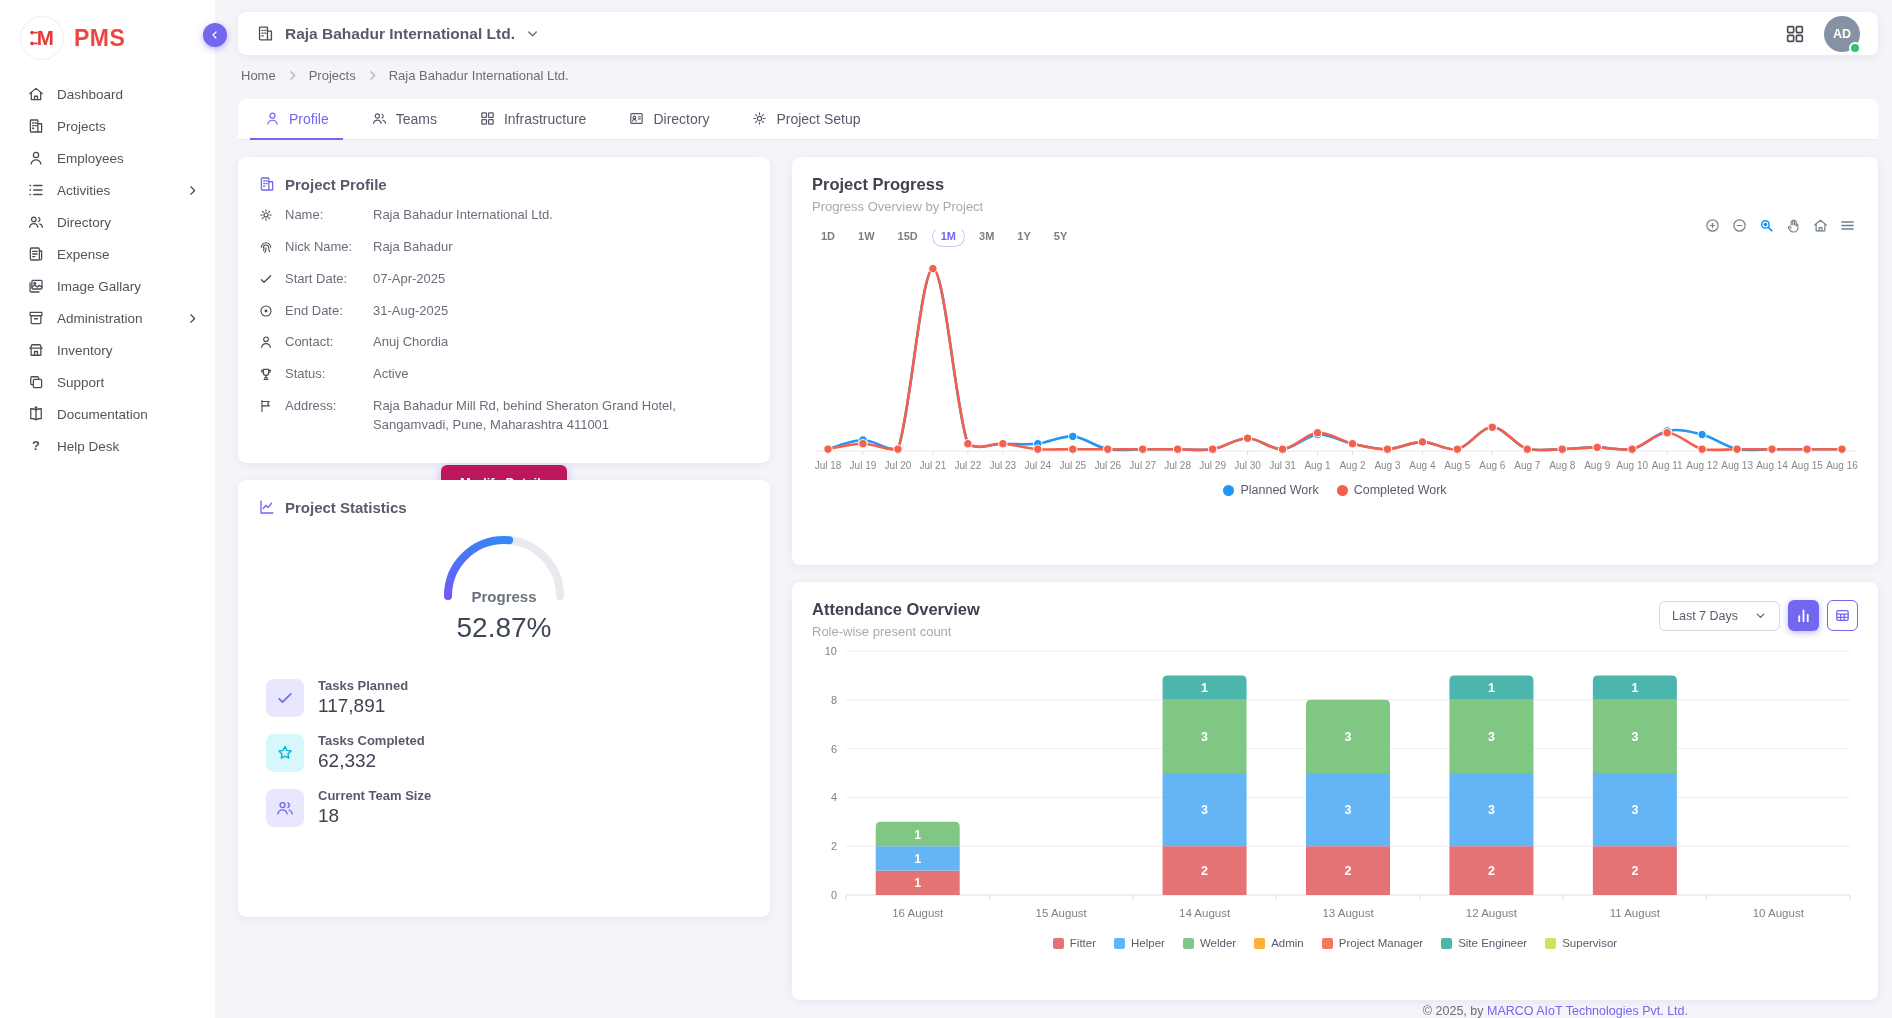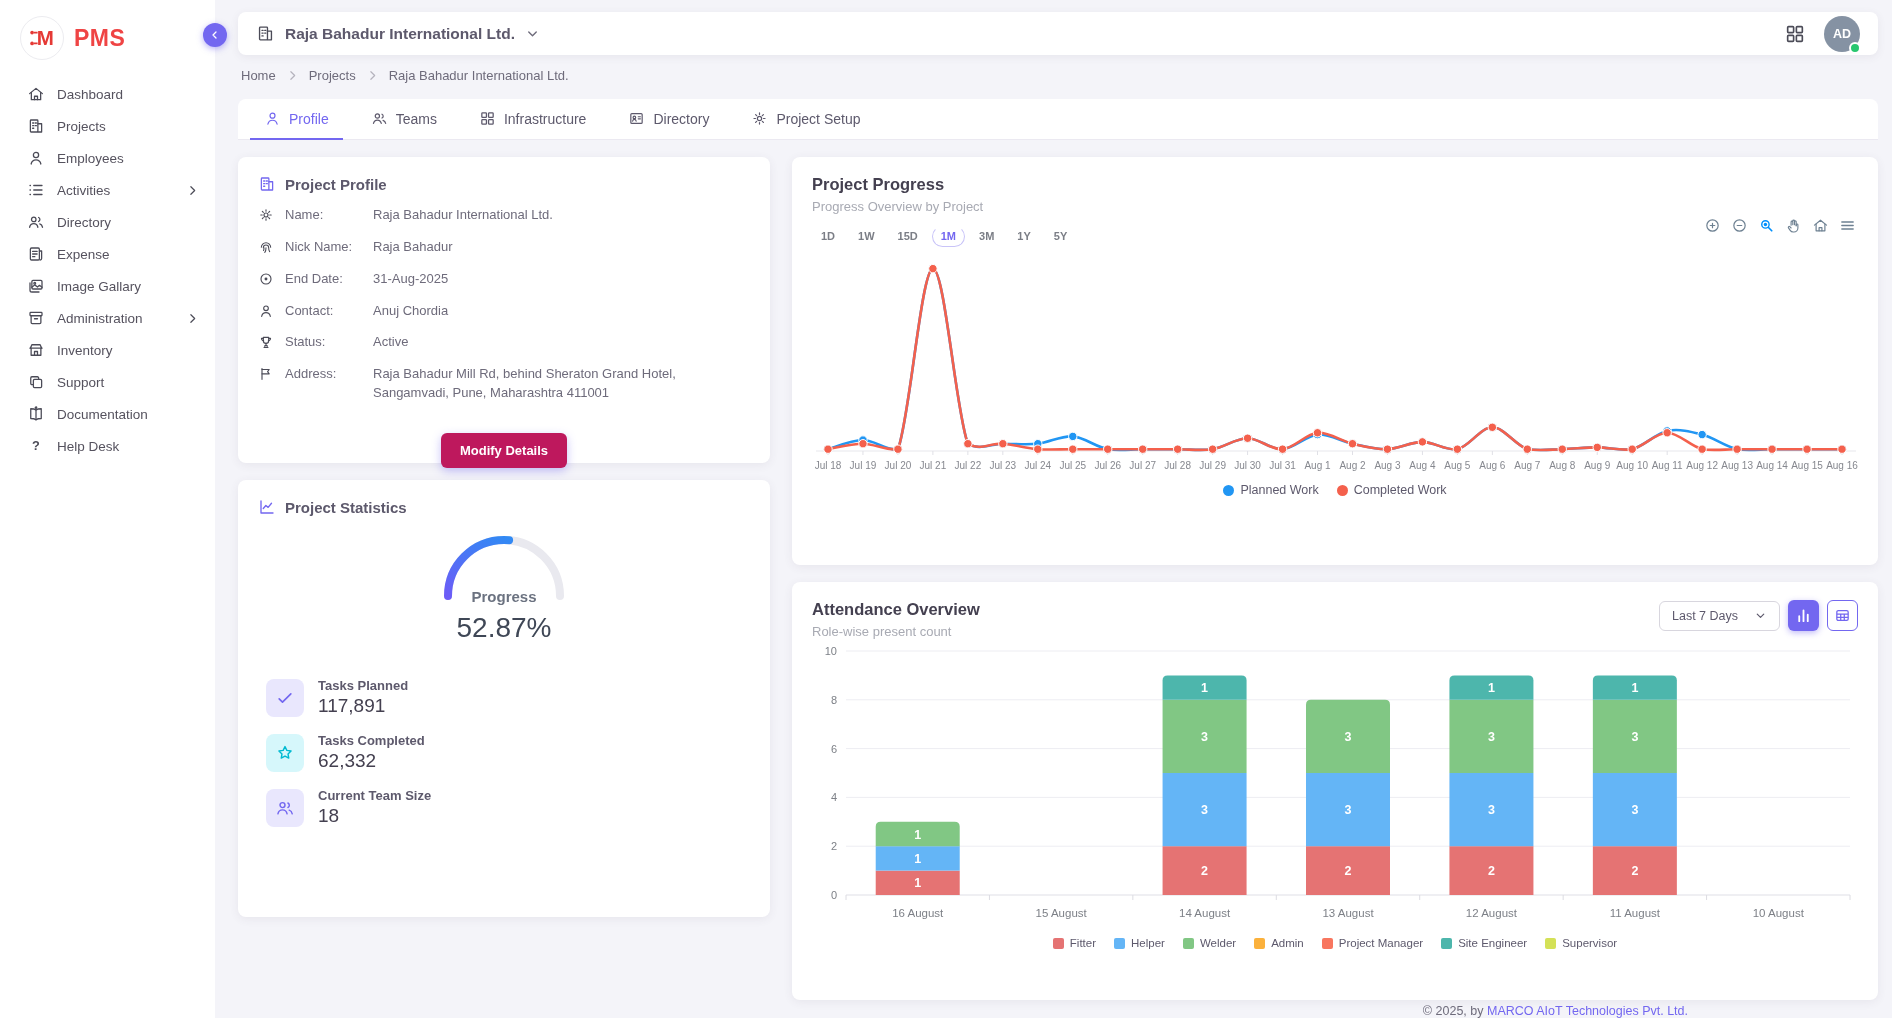--- a/index.html
+++ b/index.html
@@ -417,20 +417,29 @@
                 <span class="ic" style="width: 16px; height: 16px;">
                   <svg viewBox="0 0 24 24" fill="none" stroke="currentColor" stroke-width="1.6" stroke-linecap="round" stroke-linejoin="round">
                     <path d="M5 12.5a7 7 0 0 1 14 0"></path>
                     <path d="M8 13a4 4 0 0 1 8 0c0 2.5.5 4.5 1.5 6"></path>
                     <path d="M12 13c0 3-.5 5.5-1.8 7.3"></path>
                     <path d="M8.3 17.2c.5-1.2.7-2.6.7-4.2"></path>
                   </svg>
                 </span>
                 <span class="lbl">Nick Name:</span>
                 <span class="val">Raja Bahadur</span>
+              </div>
+              <div class="field">
+                <span class="ic" style="width: 16px; height: 16px;">
+                  <svg viewBox="0 0 24 24" fill="none" stroke="currentColor" stroke-width="2" stroke-linecap="round" stroke-linejoin="round">
+                    <path d="m5 13 4 4L19 7"></path>
+                  </svg>
+                </span>
+                <span class="lbl">Start Date:</span>
+                <span class="val">07-Apr-2025</span>
               </div>
               <div class="field">
                 <span class="ic" style="width: 16px; height: 16px;">
                   <svg viewBox="0 0 24 24" fill="none" stroke="currentColor" stroke-width="1.7">
                     <circle cx="12" cy="12" r="7.5"></circle>
                     <circle cx="12" cy="12" r="2.2" fill="currentColor" stroke="none"></circle>
                   </svg>
                 </span>
                 <span class="lbl">End Date:</span>
                 <span class="val">31-Aug-2025</span>

